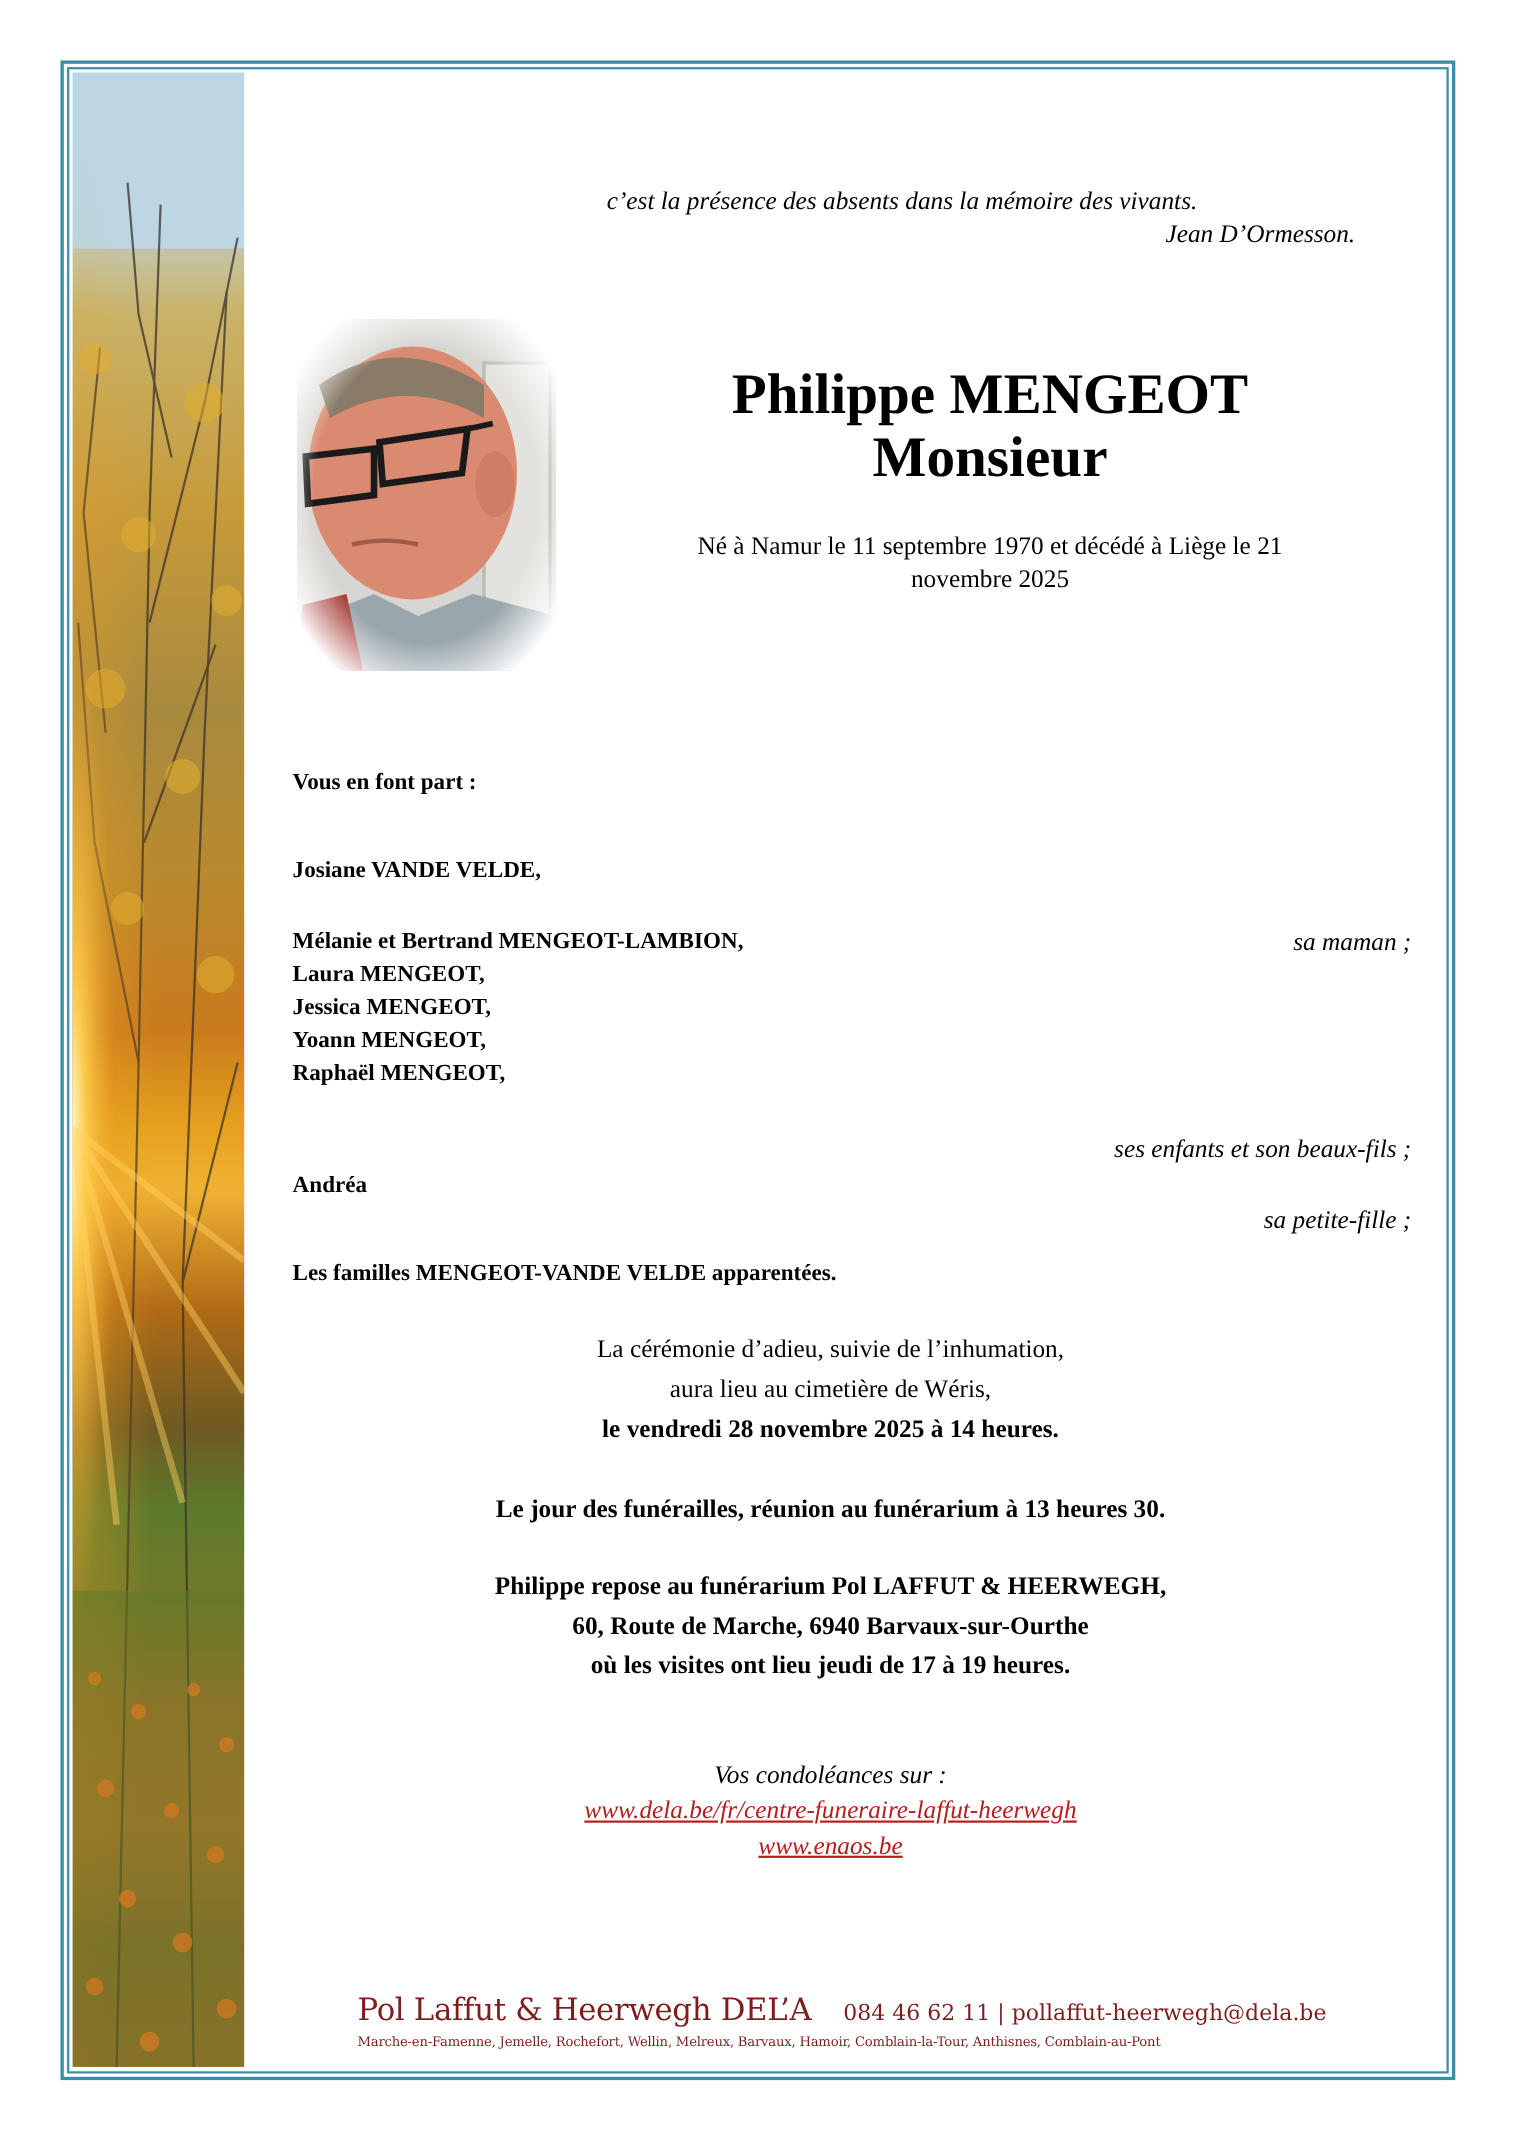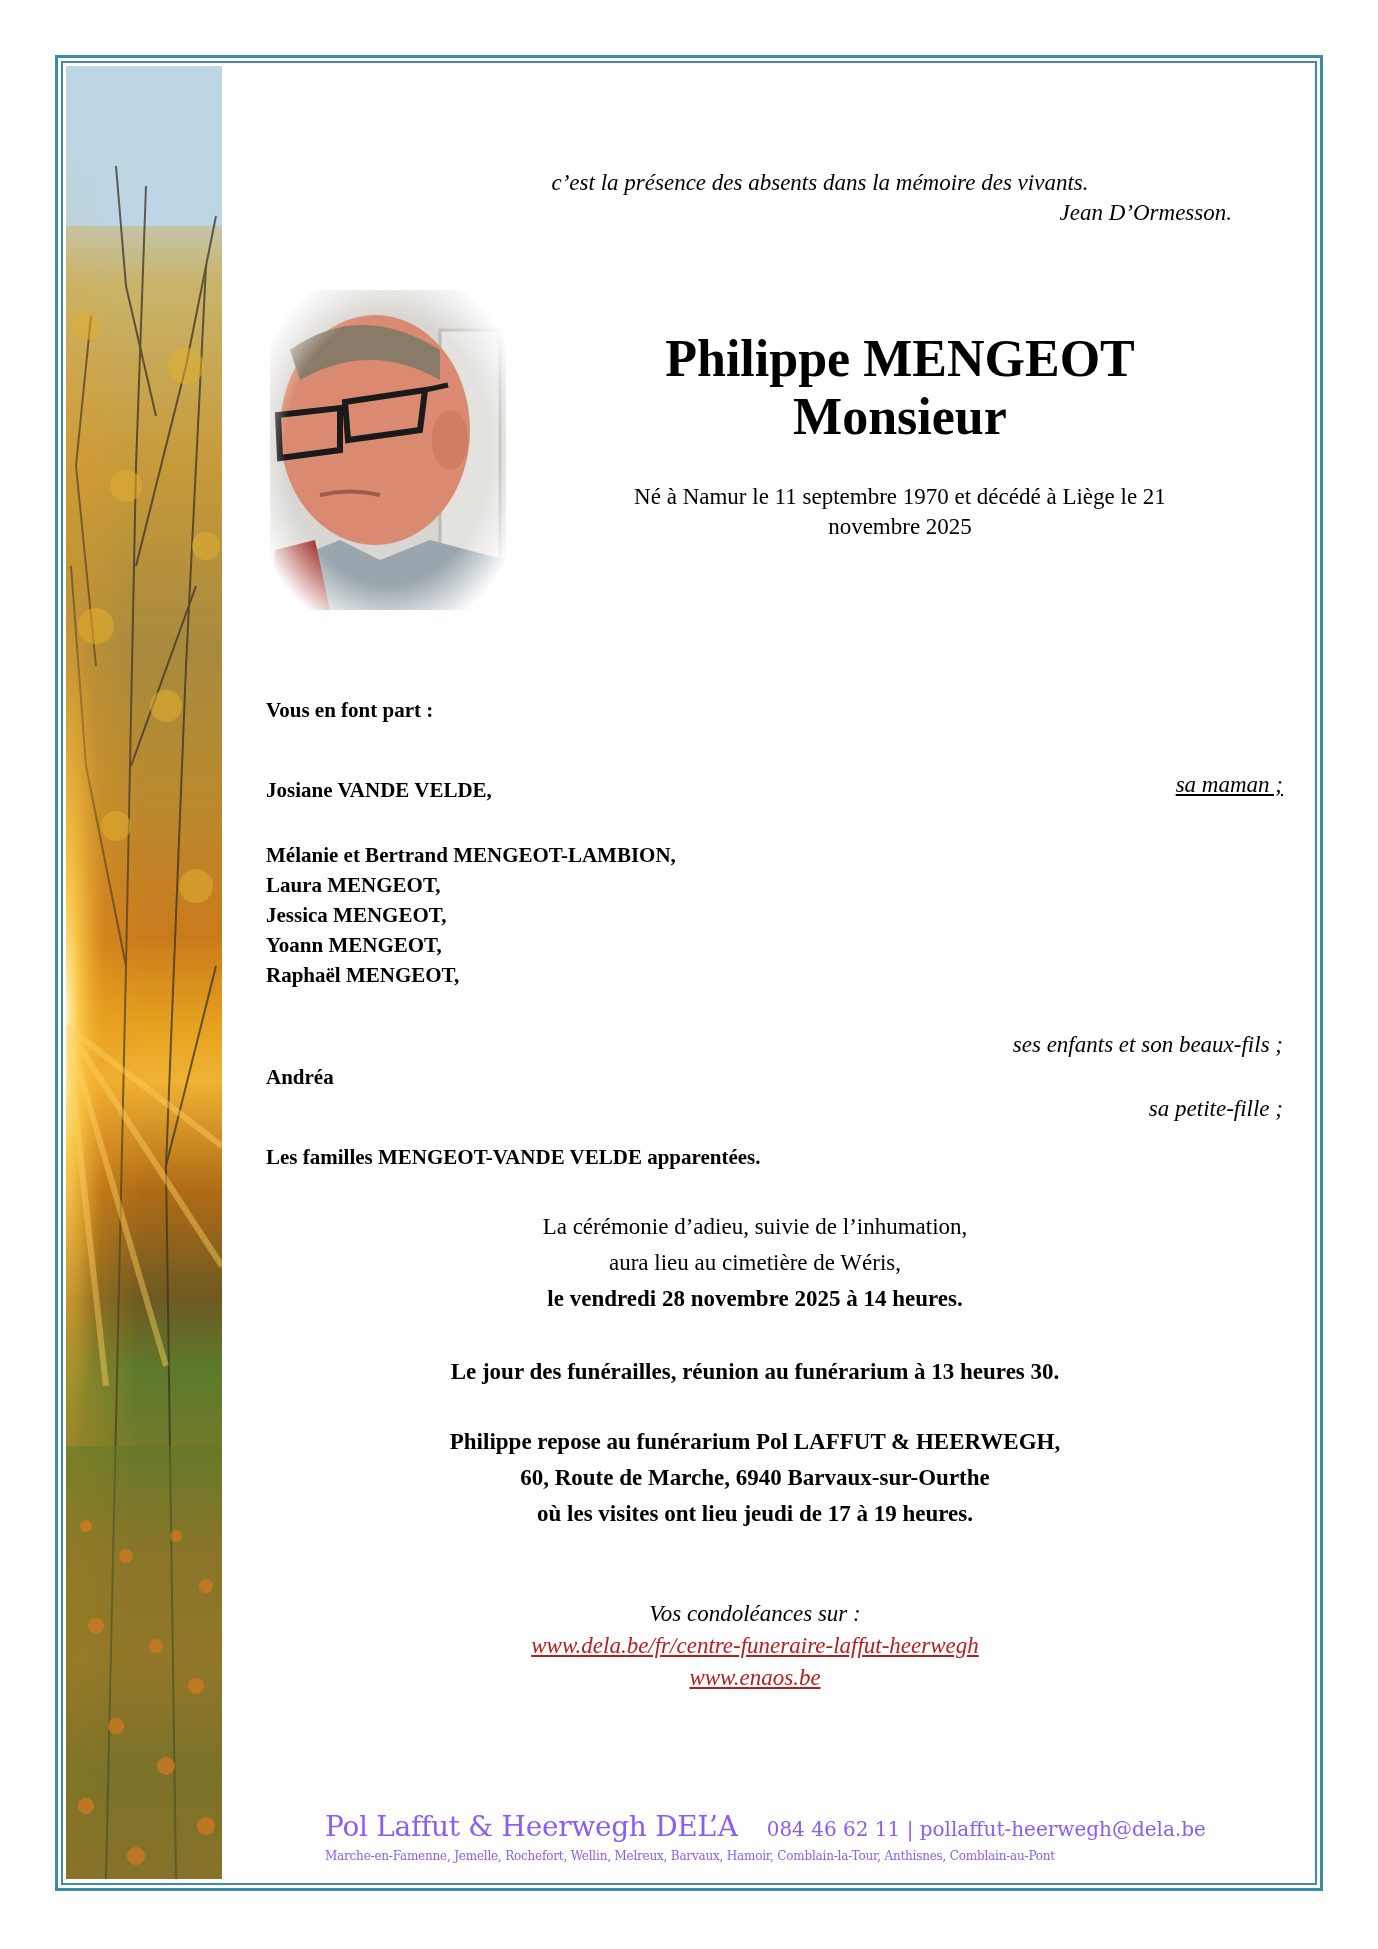--- a/index.html
+++ b/index.html
@@ -38,21 +38,21 @@
     .body-text { position: absolute; left: 266px; font-size: 21px; line-height: 30px; font-weight: bold; }
     .rel { position: absolute; right: 95px; font-style: italic; font-size: 23px; line-height: 30px; text-align: right; }
 
     .center-block { position: absolute; left: 250px; width: 1010px; text-align: center; font-size: 23px; line-height: 30px; }
     .center-block .b { font-weight: bold; }
 
     .condol { position: absolute; left: 250px; width: 1010px; top: 1598px; text-align: center;
               font-style: italic; font-size: 23px; line-height: 32px; }
     .condol a { color: #b91c1c; text-decoration: underline; display: block; }
 
-    .footer { position: absolute; left: 325px; top: 1810px; width: 900px; color: #8b5cf6;
+    .footer { position: absolute; left: 325px; top: 1810px; width: 900px; color: #7f1d1d;
               font-family: "DejaVu Serif", "Liberation Serif", serif; }
     .footer .brand { font-size: 28px; letter-spacing: -0.3px; }
     .footer .contact { font-size: 20px; margin-left: 24px; }
     .footer .towns { font-size: 12px; margin-top: 6px; letter-spacing: -0.2px; }
     .footer .row1 { white-space: nowrap; }
   </style>
 </head>
 <body>
 
 <div class="frame-outer"></div>
@@ -140,21 +140,21 @@
   <div>Monsieur</div>
 </div>
 <div class="birth">
   <div>Né à Namur le 11 septembre 1970 et décédé à Liège le 21</div>
   <div>novembre 2025</div>
 </div>
 
 <div class="body-text" style="top:695px;">Vous en font part :</div>
 
 <div class="body-text" style="top:775px;">Josiane VANDE VELDE,</div>
-<div class="rel" style="top:770px;text-decoration:underline;">sa maman ;</div>
+<div class="rel" style="top:842px;">sa maman ;</div>
 
 <div class="body-text" style="top:840px;">
   <div>Mélanie et Bertrand MENGEOT-LAMBION,</div>
   <div>Laura MENGEOT,</div>
   <div>Jessica MENGEOT,</div>
   <div>Yoann MENGEOT,</div>
   <div>Raphaël MENGEOT,</div>
 </div>
 <div class="rel" style="top:1030px;">ses enfants et son beaux-fils ;</div>
 

